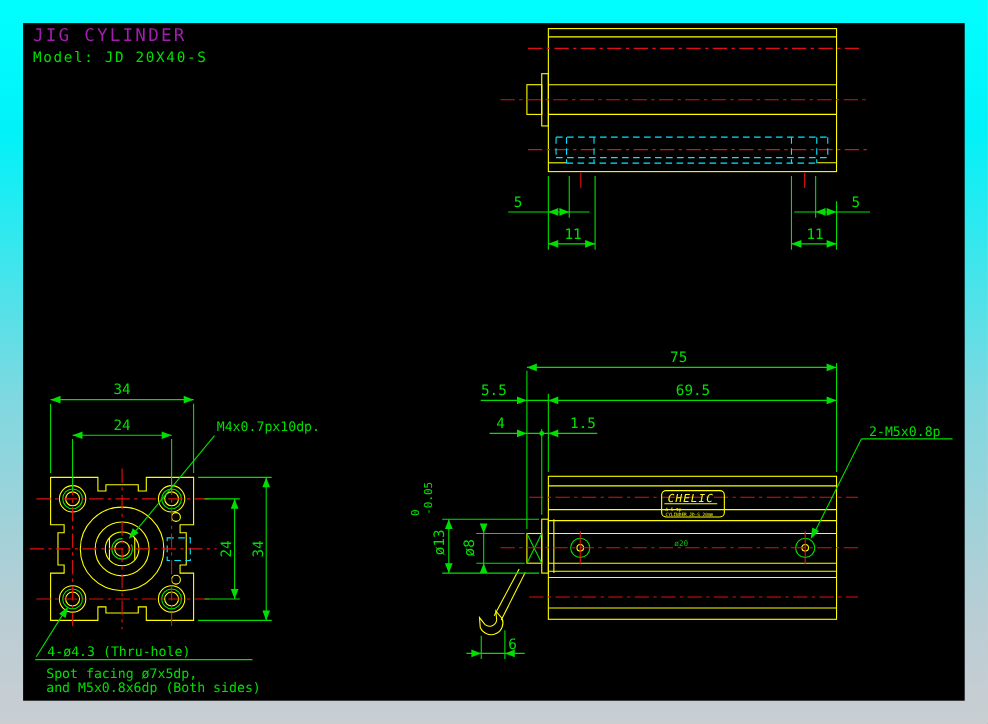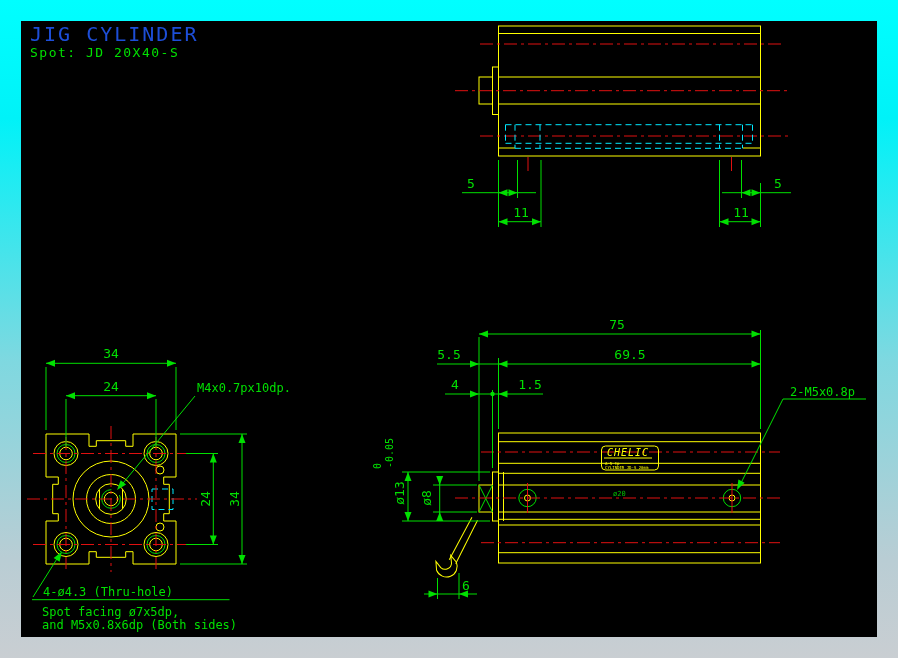--- a/index.html
+++ b/index.html
@@ -4,21 +4,21 @@
 <style>
   html,body{margin:0;padding:0;}
   body{
     width:898px;height:658px;overflow:hidden;position:relative;
     background:linear-gradient(180deg,#00ffff 0%,#00f2f8 18%,#7fd8e0 55%,#b9cdd4 85%,#c9ced2 100%);
     font-family:"DejaVu Sans Mono", monospace;
   }
   #canvas{position:absolute;left:21px;top:21px;width:856px;height:616px;background:#000;}
   #drawing{position:absolute;left:0;top:0;}
   .hdr{position:absolute;white-space:pre;}
-  #title{left:30px;top:22px;color:#1d4ed8;font-size:20px;letter-spacing:2px;}
+  #title{left:30px;top:22px;color:#a21caf;font-size:16px;letter-spacing:2px;}
   #model{left:30px;top:45px;color:#00e000;font-size:13px;letter-spacing:1.5px;}
   
   .y{stroke:#ffff00;fill:none;stroke-width:1;}
   .g{stroke:#00e000;fill:none;stroke-width:1;}
   .r{stroke:#e01010;fill:none;stroke-width:1;}
   .rcl{stroke:#e01010;fill:none;stroke-width:1;stroke-dasharray:13 4 3 4;}
   .c{stroke:#00e8ff;fill:none;stroke-width:1;stroke-dasharray:6 4;}
   .ga{fill:#00e000;stroke:none;}
   text.dim{fill:#00e000;font-family:"DejaVu Sans Mono",monospace;font-size:13px;}
   text.lbl{fill:#00e000;font-family:"DejaVu Sans Mono",monospace;font-size:12px;}
@@ -26,21 +26,21 @@
   text.brand{fill:#ffff00;font-family:"DejaVu Sans Mono",monospace;font-size:10px;font-style:italic;letter-spacing:1px;}
   text.tiny{fill:#ffff00;font-family:"DejaVu Sans Mono",monospace;font-size:4px;}
   text.mark{fill:#00c000;font-family:"DejaVu Sans Mono",monospace;font-size:7px;}
   .mid{text-anchor:middle;}
 </style>
 </head>
 <body>
 
 <div id="canvas"></div>
 <div id="title" class="hdr">JIG CYLINDER</div>
-<div id="model" class="hdr">Spot: JD 20X40-S</div>
+<div id="model" class="hdr">Model: JD 20X40-S</div>
 
 <svg id="drawing" width="898" height="658" viewBox="0 0 898 658">
 
   <g>
 
     <rect class="y" x="498.5" y="26" width="262" height="130"></rect>
     <line class="y" x1="498.5" y1="33.5" x2="760.5" y2="33.5"></line>
     <line class="y" x1="498.5" y1="77" x2="760.5" y2="77"></line>
     <line class="y" x1="498.5" y1="104" x2="760.5" y2="104"></line>
     <line class="y" x1="498.5" y1="148" x2="515" y2="148"></line>

